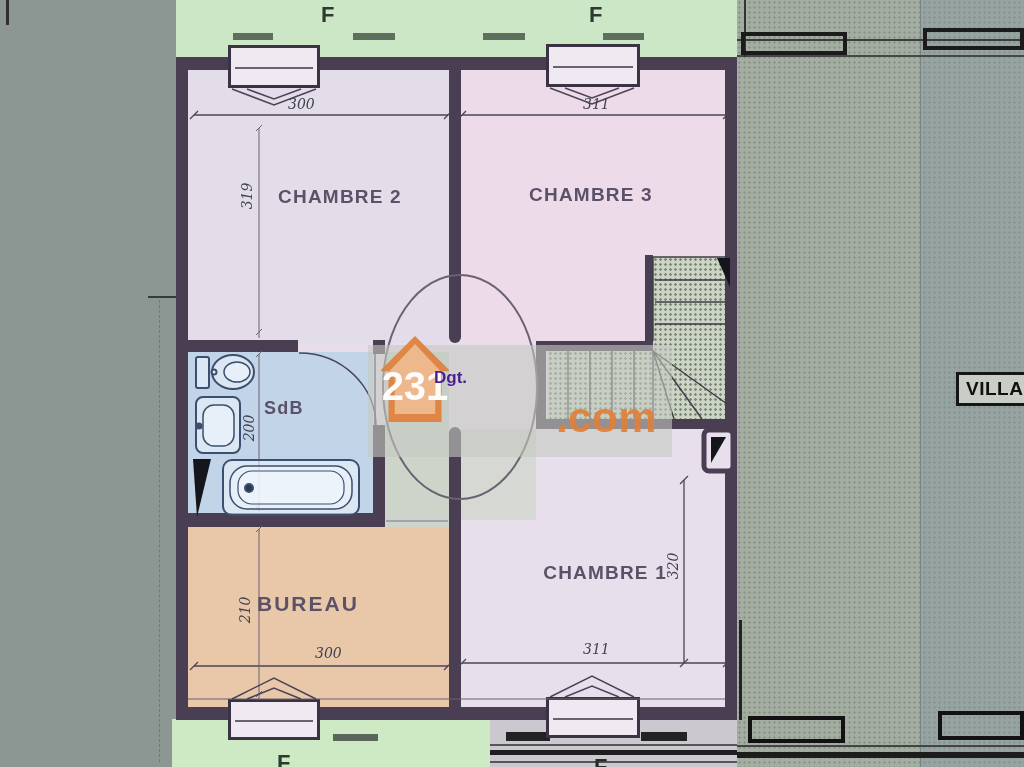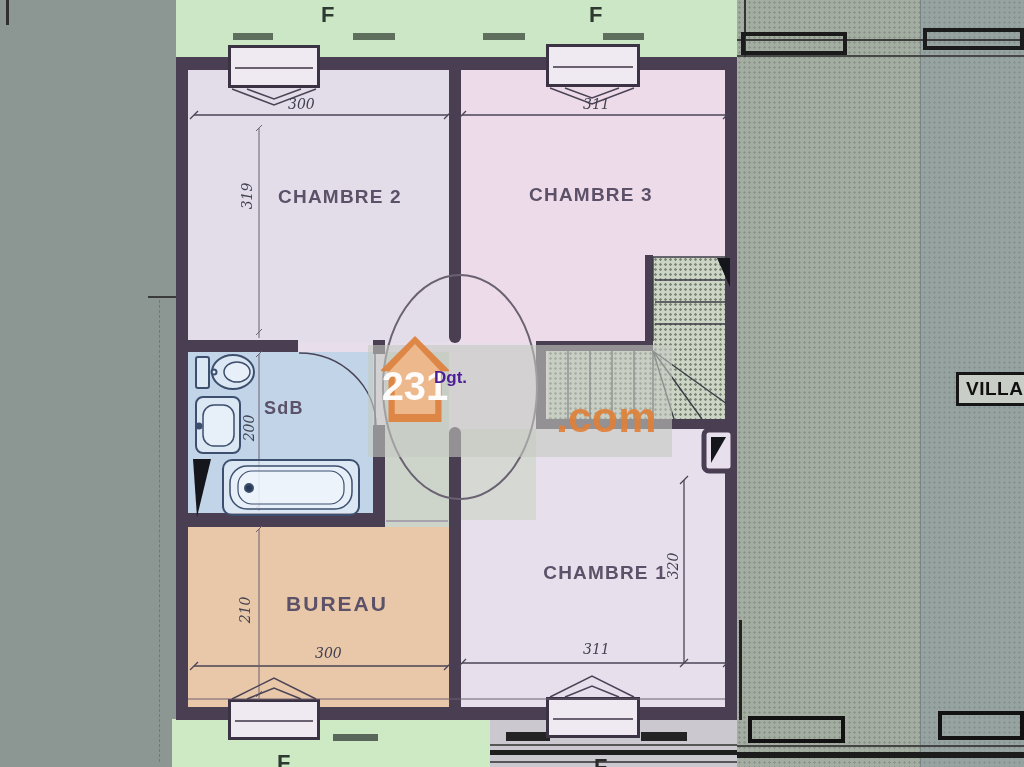--- a/index.html
+++ b/index.html
@@ -275,21 +275,21 @@
   <div class="wm-band"></div>
   <div class="wm-house">
     <div class="wm-house-in"></div>
   </div>
   <div class="wm-123">231</div>
   <div class="wm-tld">.com</div>
 
   <div class="room-label" style="left:260px;top:186px;width:160px;text-align:center;">CHAMBRE 2</div>
   <div class="room-label" style="left:511px;top:184px;width:160px;text-align:center;">CHAMBRE 3</div>
   <div class="room-label" style="left:507px;top:562px;width:160px;text-align:right;">CHAMBRE 1</div>
-  <div class="room-label" style="left:257px;top:592px;width:160px;text-align:center;font-size:21px;letter-spacing:2px;">BUREAU</div>
+  <div class="room-label" style="left:257px;top:592px;width:160px;font-size:21px;letter-spacing:2px;">BUREAU</div>
   <div class="room-label" style="left:264px;top:398px;font-size:18px;">SdB</div>
   <div class="dgt-label">Dgt.</div>
 
   <div class="dim" style="left:288px;top:96px;">300</div>
   <div class="dim" style="left:583px;top:96px;">311</div>
   <div class="dim rot" style="left:234px;top:188px;">319</div>
   <div class="dim rot" style="left:236px;top:420px;">200</div>
   <div class="dim rot" style="left:232px;top:602px;">210</div>
   <div class="dim" style="left:315px;top:645px;">300</div>
   <div class="dim" style="left:583px;top:641px;">311</div>

